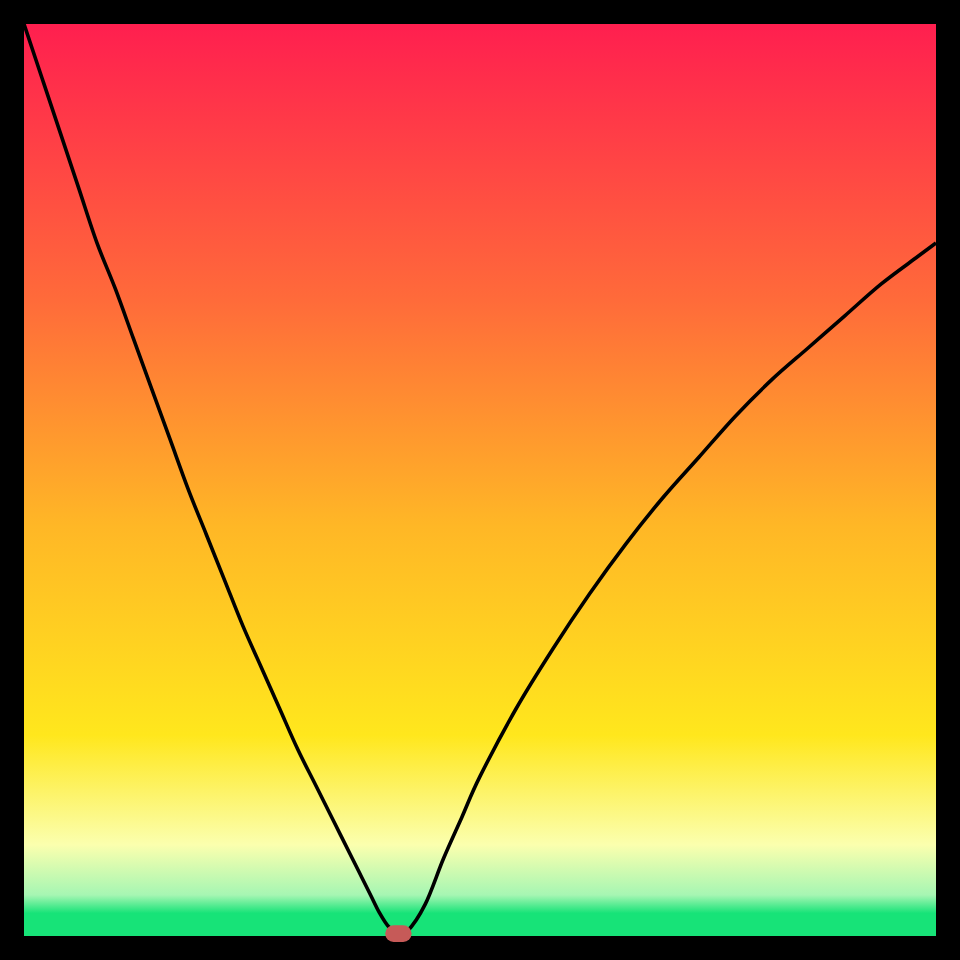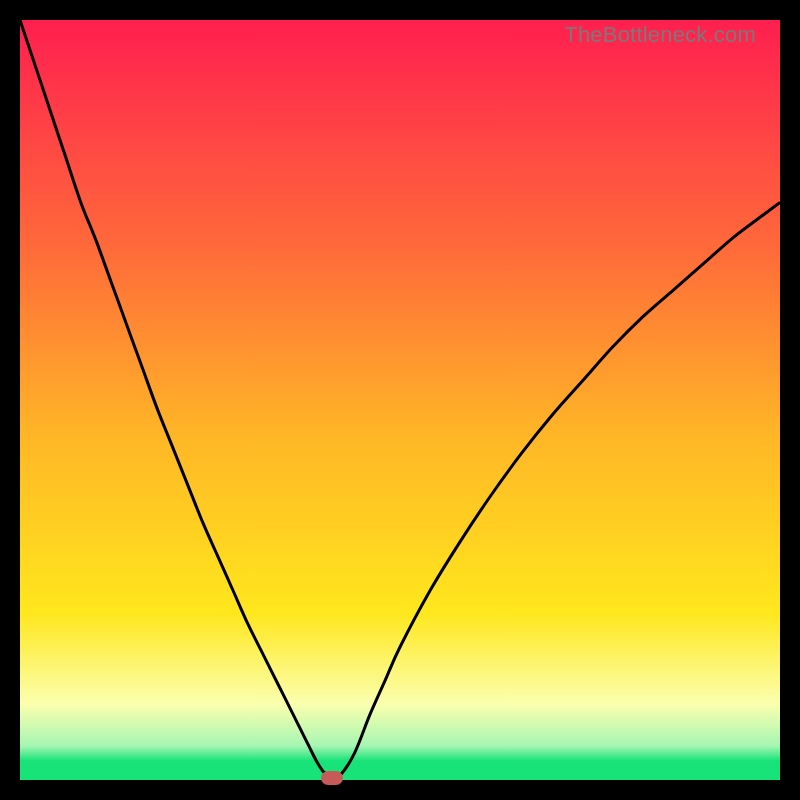--- a/index.html
+++ b/index.html
@@ -57,14 +57,13 @@
     </defs>
     <rect x="0" y="0" width="760" height="760" fill="url(#bg-grad)"></rect>
   </svg>
 
   <svg class="plot-curve" width="760" height="760" style="position:absolute;left:0;top:0">
     <path id="curve-path" d="M 0 0 C 2.5333333333333337 7.600000000000004 10.133333333333333 30.400000000000013 15.200000000000001 45.60000000000002 C 20.26666666666667 60.80000000000003 25.333333333333336 76.00000000000004 30.400000000000002 91.20000000000005 C 35.46666666666667 106.40000000000005 40.53333333333333 121.60000000000008 45.6 136.80000000000007 C 50.66666666666667 152.00000000000006 55.733333333333334 168.46666666666667 60.800000000000004 182.39999999999998 C 65.86666666666667 196.3333333333333 70.93333333333334 207.09999999999997 76 220.39999999999998 C 81.06666666666666 233.7 86.13333333333334 248.26666666666665 91.2 262.2 C 96.26666666666667 276.1333333333333 101.33333333333334 290.06666666666666 106.4 304 C 111.46666666666667 317.93333333333334 116.53333333333335 331.8666666666666 121.60000000000001 345.79999999999995 C 126.66666666666667 359.7333333333333 131.73333333333332 374.3 136.79999999999998 387.6 C 141.86666666666665 400.90000000000003 146.93333333333334 412.9333333333334 152 425.6 C 157.06666666666666 438.26666666666665 162.13333333333333 450.9333333333333 167.2 463.59999999999997 C 172.26666666666665 476.26666666666665 177.33333333333334 489.5666666666666 182.4 501.59999999999997 C 187.46666666666667 513.6333333333333 192.53333333333333 524.4 197.6 535.8 C 202.66666666666666 547.1999999999999 207.73333333333335 558.6 212.8 570 C 217.86666666666667 581.4 222.93333333333334 593.4333333333334 228 604.2 C 233.06666666666666 614.9666666666667 238.13333333333335 624.4666666666667 243.20000000000002 634.6 C 248.26666666666668 644.7333333333333 253.33333333333337 654.8666666666667 258.40000000000003 665 C 263.4666666666667 675.1333333333333 269.79999999999995 687.8 273.59999999999997 695.4 C 277.4 703 278.66666666666663 705.5333333333333 281.2 710.6 C 283.73333333333335 715.6666666666667 286.26666666666665 720.7333333333333 288.8 725.8 C 291.33333333333337 730.8666666666666 293.8666666666667 736.5666666666666 296.40000000000003 741 C 298.9333333333334 745.4333333333334 301.4666666666667 749.8666666666667 304 752.4 C 306.5333333333333 754.9333333333333 309.0666666666666 755.5666666666667 311.59999999999997 756.2 C 314.1333333333333 756.8333333333334 315.4 760 319.2 756.2 C 323 752.4000000000001 329.3333333333333 743.5333333333333 334.4 733.4 C 339.46666666666664 723.2666666666667 344.53333333333336 707.4333333333333 349.6 695.4 C 354.6666666666667 683.3666666666667 359.73333333333335 672.6 364.8 661.2 C 369.8666666666667 649.8000000000001 372.4 642.2 380 627 C 387.6 611.8 400.2666666666667 587.7333333333333 410.40000000000003 570 C 420.53333333333336 552.2666666666667 430.66666666666663 536.4333333333334 440.79999999999995 520.6 C 450.9333333333333 504.7666666666667 461.06666666666666 489.56666666666666 471.2 475 C 481.3333333333333 460.43333333333334 491.4666666666667 446.5 501.6 433.2 C 511.73333333333335 419.9 521.8666666666667 407.23333333333335 532 395.2 C 542.1333333333333 383.16666666666663 552.2666666666667 372.4 562.4 361 C 572.5333333333333 349.6 582.6666666666667 337.56666666666666 592.8000000000001 326.8 C 602.9333333333334 316.03333333333336 613.0666666666666 305.90000000000003 623.1999999999999 296.40000000000003 C 633.3333333333333 286.90000000000003 643.4666666666667 278.6666666666667 653.6 269.8 C 663.7333333333333 260.93333333333334 673.8666666666667 252.0666666666666 684 243.19999999999993 C 694.1333333333333 234.33333333333326 704.2666666666667 224.83333333333334 714.4 216.60000000000002 C 724.5333333333333 208.3666666666667 737.1999999999999 199.49999999999997 744.8 193.79999999999995 C 752.4 188.09999999999994 757.4666666666667 184.29999999999998 760 182.39999999999998" fill="none" stroke="#000000" stroke-width="3"></path>
   </svg>
 
   <div id="marker" class="marker" style="left: 300.6px; top: 750.72px; background: rgb(198, 90, 88);"></div>
 
-  <div class="watermark">TheBottleneck.com</div>
 </div>
 
 </body></html>

